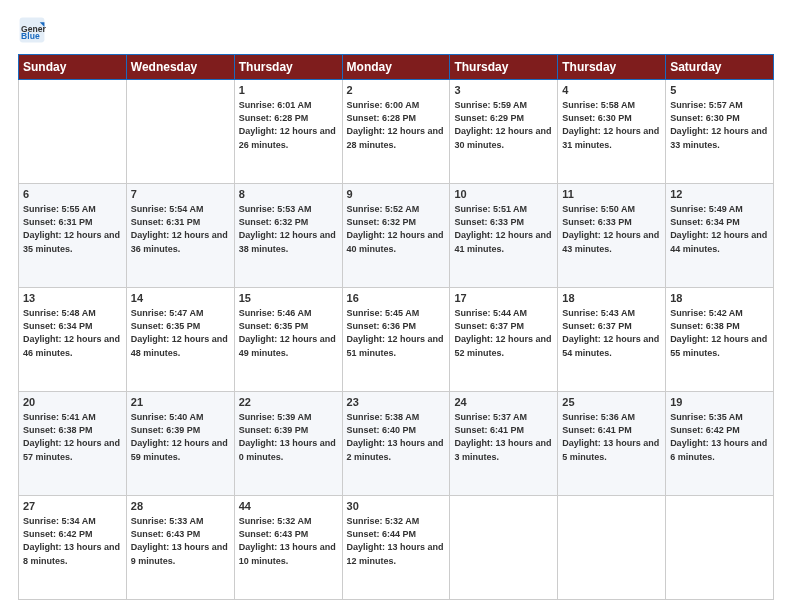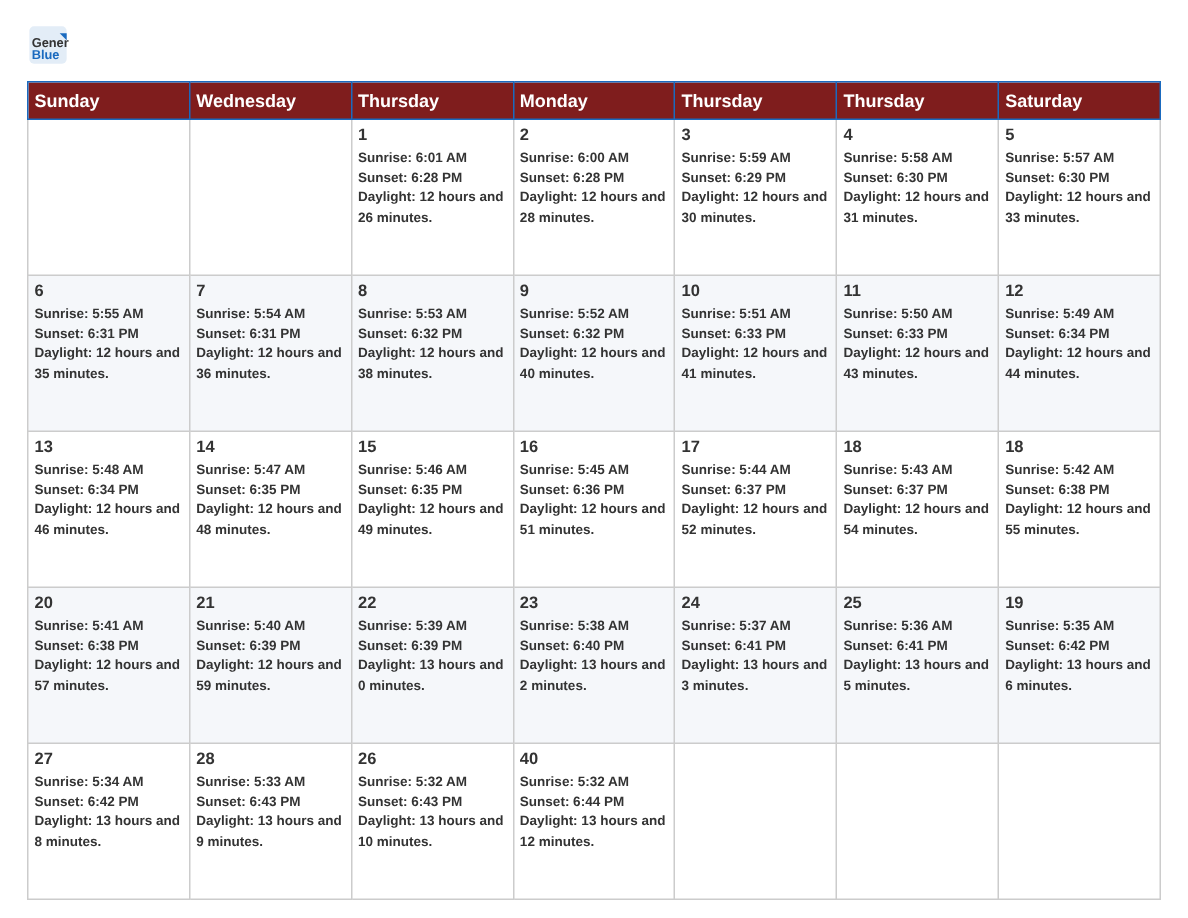--- a/index.html
+++ b/index.html
@@ -254,25 +254,25 @@
         <tr>
           <td>
             <span class="day-num">27</span>
             <div class="day-info">Sunrise: 5:34 AM<br>Sunset: 6:42 PM<br>Daylight: 13 hours and 8 minutes.</div>
           </td>
           <td>
             <span class="day-num">28</span>
             <div class="day-info">Sunrise: 5:33 AM<br>Sunset: 6:43 PM<br>Daylight: 13 hours and 9 minutes.</div>
           </td>
           <td>
-            <span class="day-num">26</span>
+            <span class="day-num">44</span>
             <div class="day-info">Sunrise: 5:32 AM<br>Sunset: 6:43 PM<br>Daylight: 13 hours and 10 minutes.</div>
           </td>
           <td>
-            <span class="day-num">40</span>
+            <span class="day-num">30</span>
             <div class="day-info">Sunrise: 5:32 AM<br>Sunset: 6:44 PM<br>Daylight: 13 hours and 12 minutes.</div>
           </td>
           <td class="empty-cell"></td>
           <td class="empty-cell"></td>
           <td class="empty-cell"></td>
         </tr>
       </tbody>
   </table>
 </div>
 

